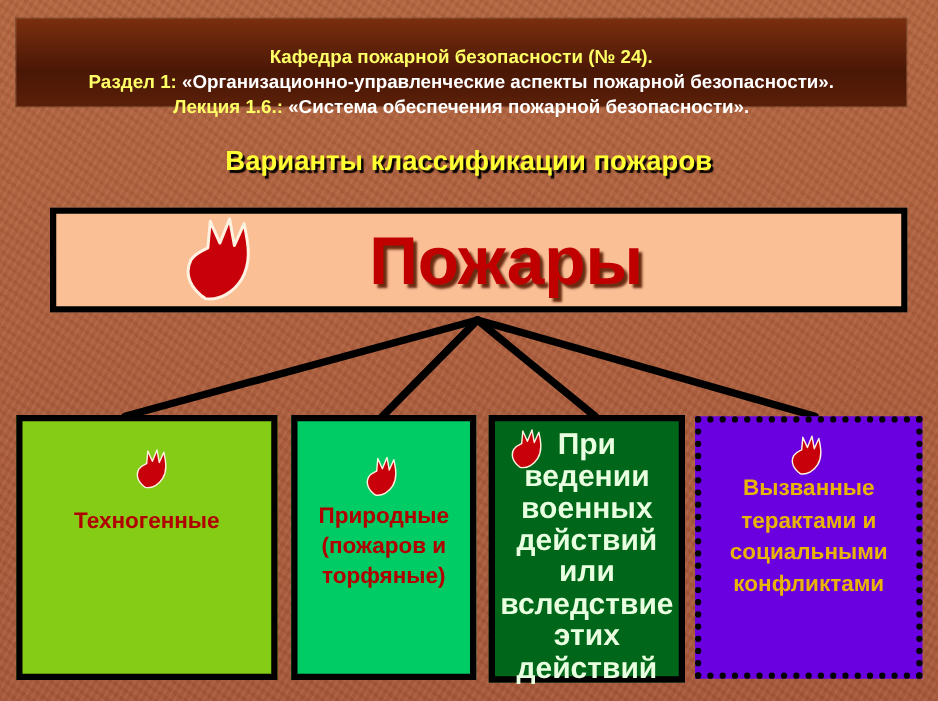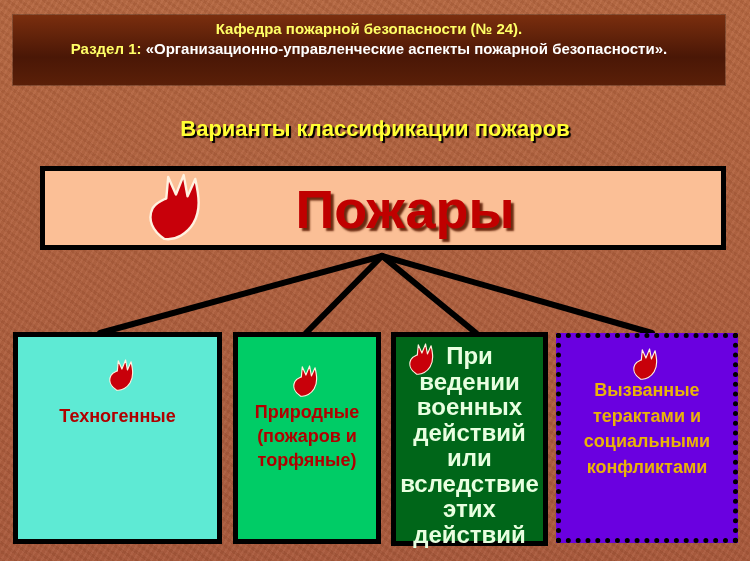--- a/index.html
+++ b/index.html
@@ -5,33 +5,33 @@
   html,body{margin:0;padding:0;}
   body{width:750px;height:561px;position:relative;overflow:hidden;
     background:#b0603a;
     background-image:
       repeating-linear-gradient(120deg, rgba(255,255,255,0.035) 0 2px, rgba(0,0,0,0.03) 2px 5px),
       repeating-linear-gradient(35deg, rgba(0,0,0,0.04) 0 3px, rgba(255,255,255,0.025) 3px 7px),
       linear-gradient(180deg,#b5663f,#a9583a);
     font-family:"Liberation Sans",sans-serif;}
   .header{position:absolute;left:13px;top:15px;width:712px;height:70px;
     background:linear-gradient(180deg,#7a2e0e 0%,#4a1706 60%,#5a1f08 100%);
-    box-shadow:0 0 0 1px rgba(0,0,0,0.25);text-align:center;font-weight:bold;font-size:15px;line-height:20px;padding-top:4px;box-sizing:border-box;}
+    box-shadow:0 0 0 1px rgba(0,0,0,0.25);text-align:center;font-weight:bold;font-size:15px;line-height:20px;padding-top:21px;box-sizing:border-box;}
   .header .y{color:#ffff66;}
   .header .w{color:#ffffff;}
   .subtitle{position:absolute;left:0;width:750px;top:116px;text-align:center;
     color:#ffff33;font-weight:bold;font-size:22px;text-shadow:2px 2px 1px #000;}
   .main-box{position:absolute;left:40px;top:166px;width:686px;height:84px;box-sizing:border-box;
     background:#fbbf96;border:5px solid #000;}
   .main-title{position:absolute;left:0;width:100%;top:8px;text-align:center;color:#c00000;
     font-weight:bold;font-size:54px;line-height:60px;text-shadow:3px 3px 2px #6a2a10;padding-left:44px;box-sizing:border-box;}
   .flame-big{position:absolute;left:100px;top:2px;width:58px;height:68px;}
   svg.lines{position:absolute;left:0;top:0;}
   .box{position:absolute;box-sizing:border-box;text-align:center;font-weight:bold;font-size:18px;line-height:24px;}
-  .b1{left:13px;top:332px;width:209px;height:212px;background:#5eead4;border:5px solid #000;color:#b00000;}
+  .b1{left:13px;top:332px;width:209px;height:212px;background:#84cc16;border:5px solid #000;color:#b00000;}
   .b2{left:233px;top:332px;width:148px;height:212px;background:#00cc66;border:5px solid #000;color:#b00000;padding-left:12px;}
   .b3{left:391px;top:332px;width:157px;height:214px;background:#006619;border:5px solid #000;color:#e8ffe0;}
   .b4{left:556px;top:333px;width:182px;height:210px;background:#6a00e0;border:5px dotted #000;color:#eab308;}
   .flame-s{position:absolute;width:30px;height:32px;}
   .b1 .flame-s{left:88px;top:22px;}
   .b2 .flame-s{left:52px;top:28px;}
   .b3 .flame-s{left:10px;top:6px;}
   .b4 .flame-s{left:69px;top:10px;}
   .b1 .txt{position:absolute;left:0;right:0;top:67px;}
   .b2 .txt{position:absolute;left:0;right:0;top:63px;}
@@ -47,20 +47,21 @@
   <defs>
     <symbol id="flame" viewBox="0 0 60 70">
       <path d="M20 68 C8 60 2 48 8 36 C12 30 18 28 22 26 L24 4 L32 22 L40 2 L44 24 L52 6 C56 24 58 38 50 52 C44 62 32 70 20 68 Z" fill="#c8000a" stroke="#fff2e0" stroke-width="2.5" stroke-linejoin="round"></path>
     </symbol>
   </defs>
 </svg>
 
 <div class="header">
   <div><span class="y">Кафедра пожарной безопасности (№ 24).</span></div>
   <div><span class="y">Раздел 1:</span> <span class="w">«Организационно-управленческие аспекты пожарной безопасности».</span></div>
+  <div><span class="y">Лекция 1.6.:</span> <span class="w">«Система обеспечения пожарной безопасности».</span></div>
 </div>
 
 <div class="subtitle">Варианты классификации пожаров</div>
 
 <svg class="lines" width="750" height="561">
   <g stroke="#000" stroke-width="6" stroke-linecap="round">
     <line x1="382" y1="256" x2="100" y2="333"></line>
     <line x1="382" y1="256" x2="306" y2="333"></line>
     <line x1="382" y1="256" x2="476" y2="333"></line>
     <line x1="382" y1="256" x2="652" y2="333"></line>

